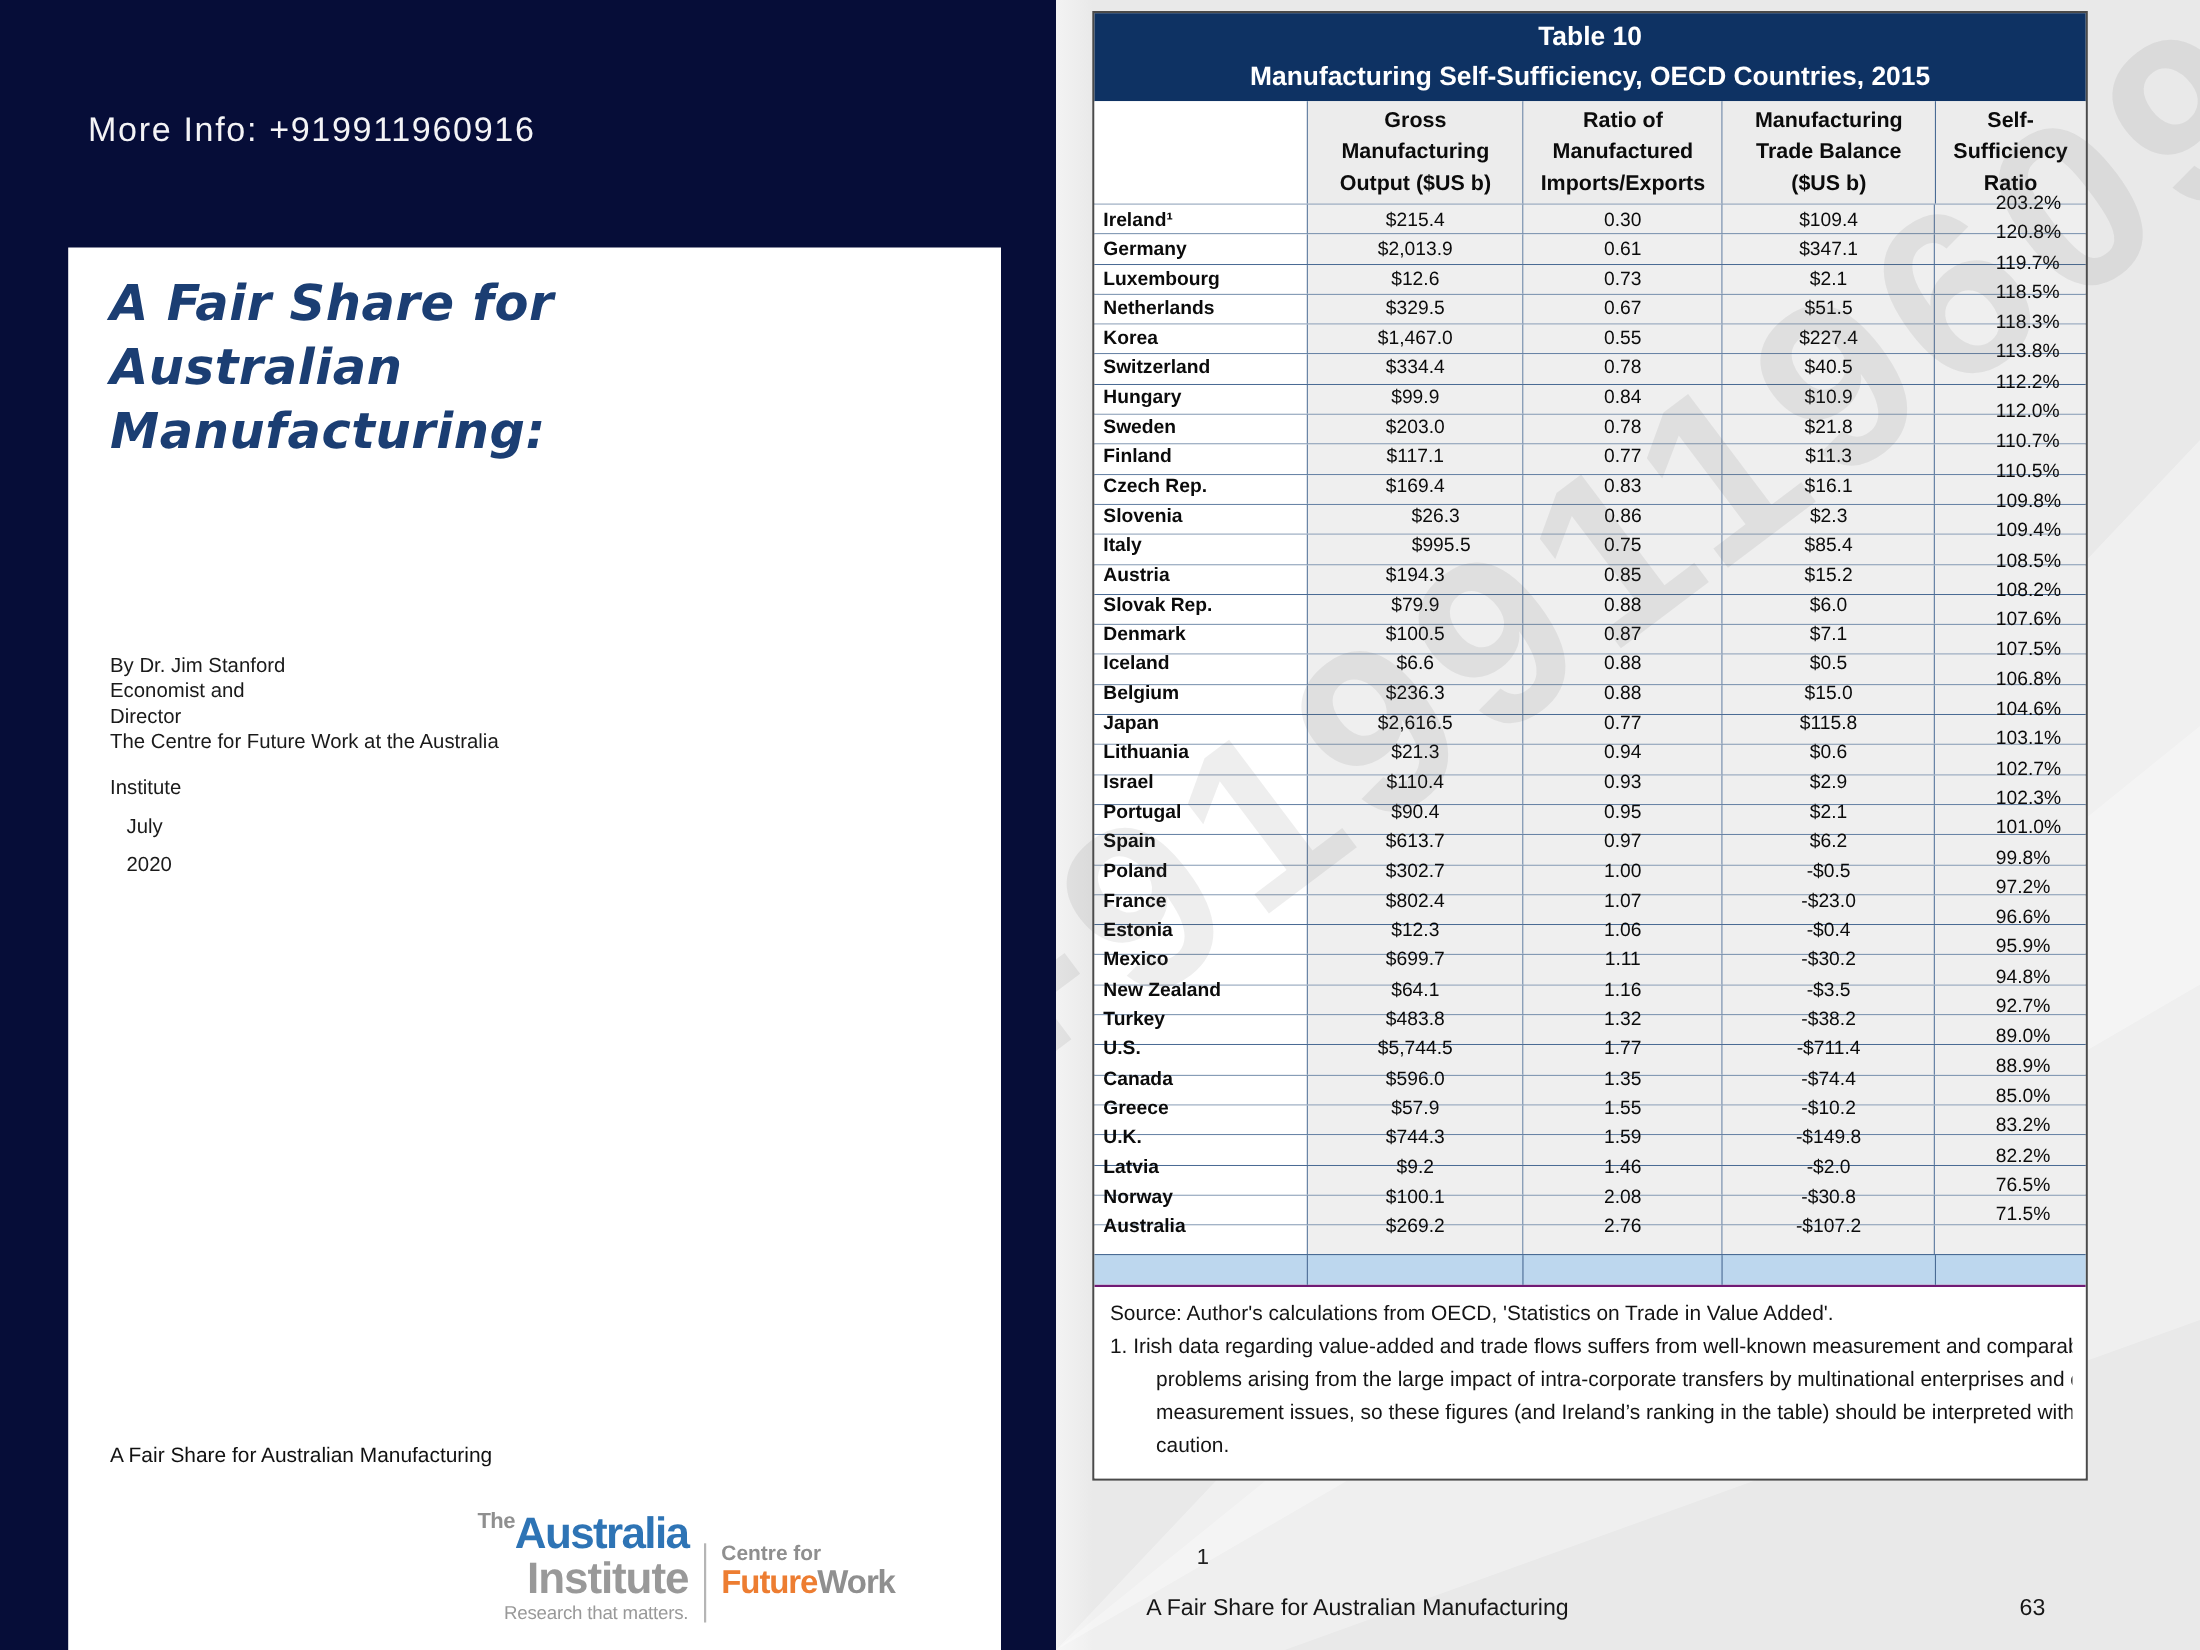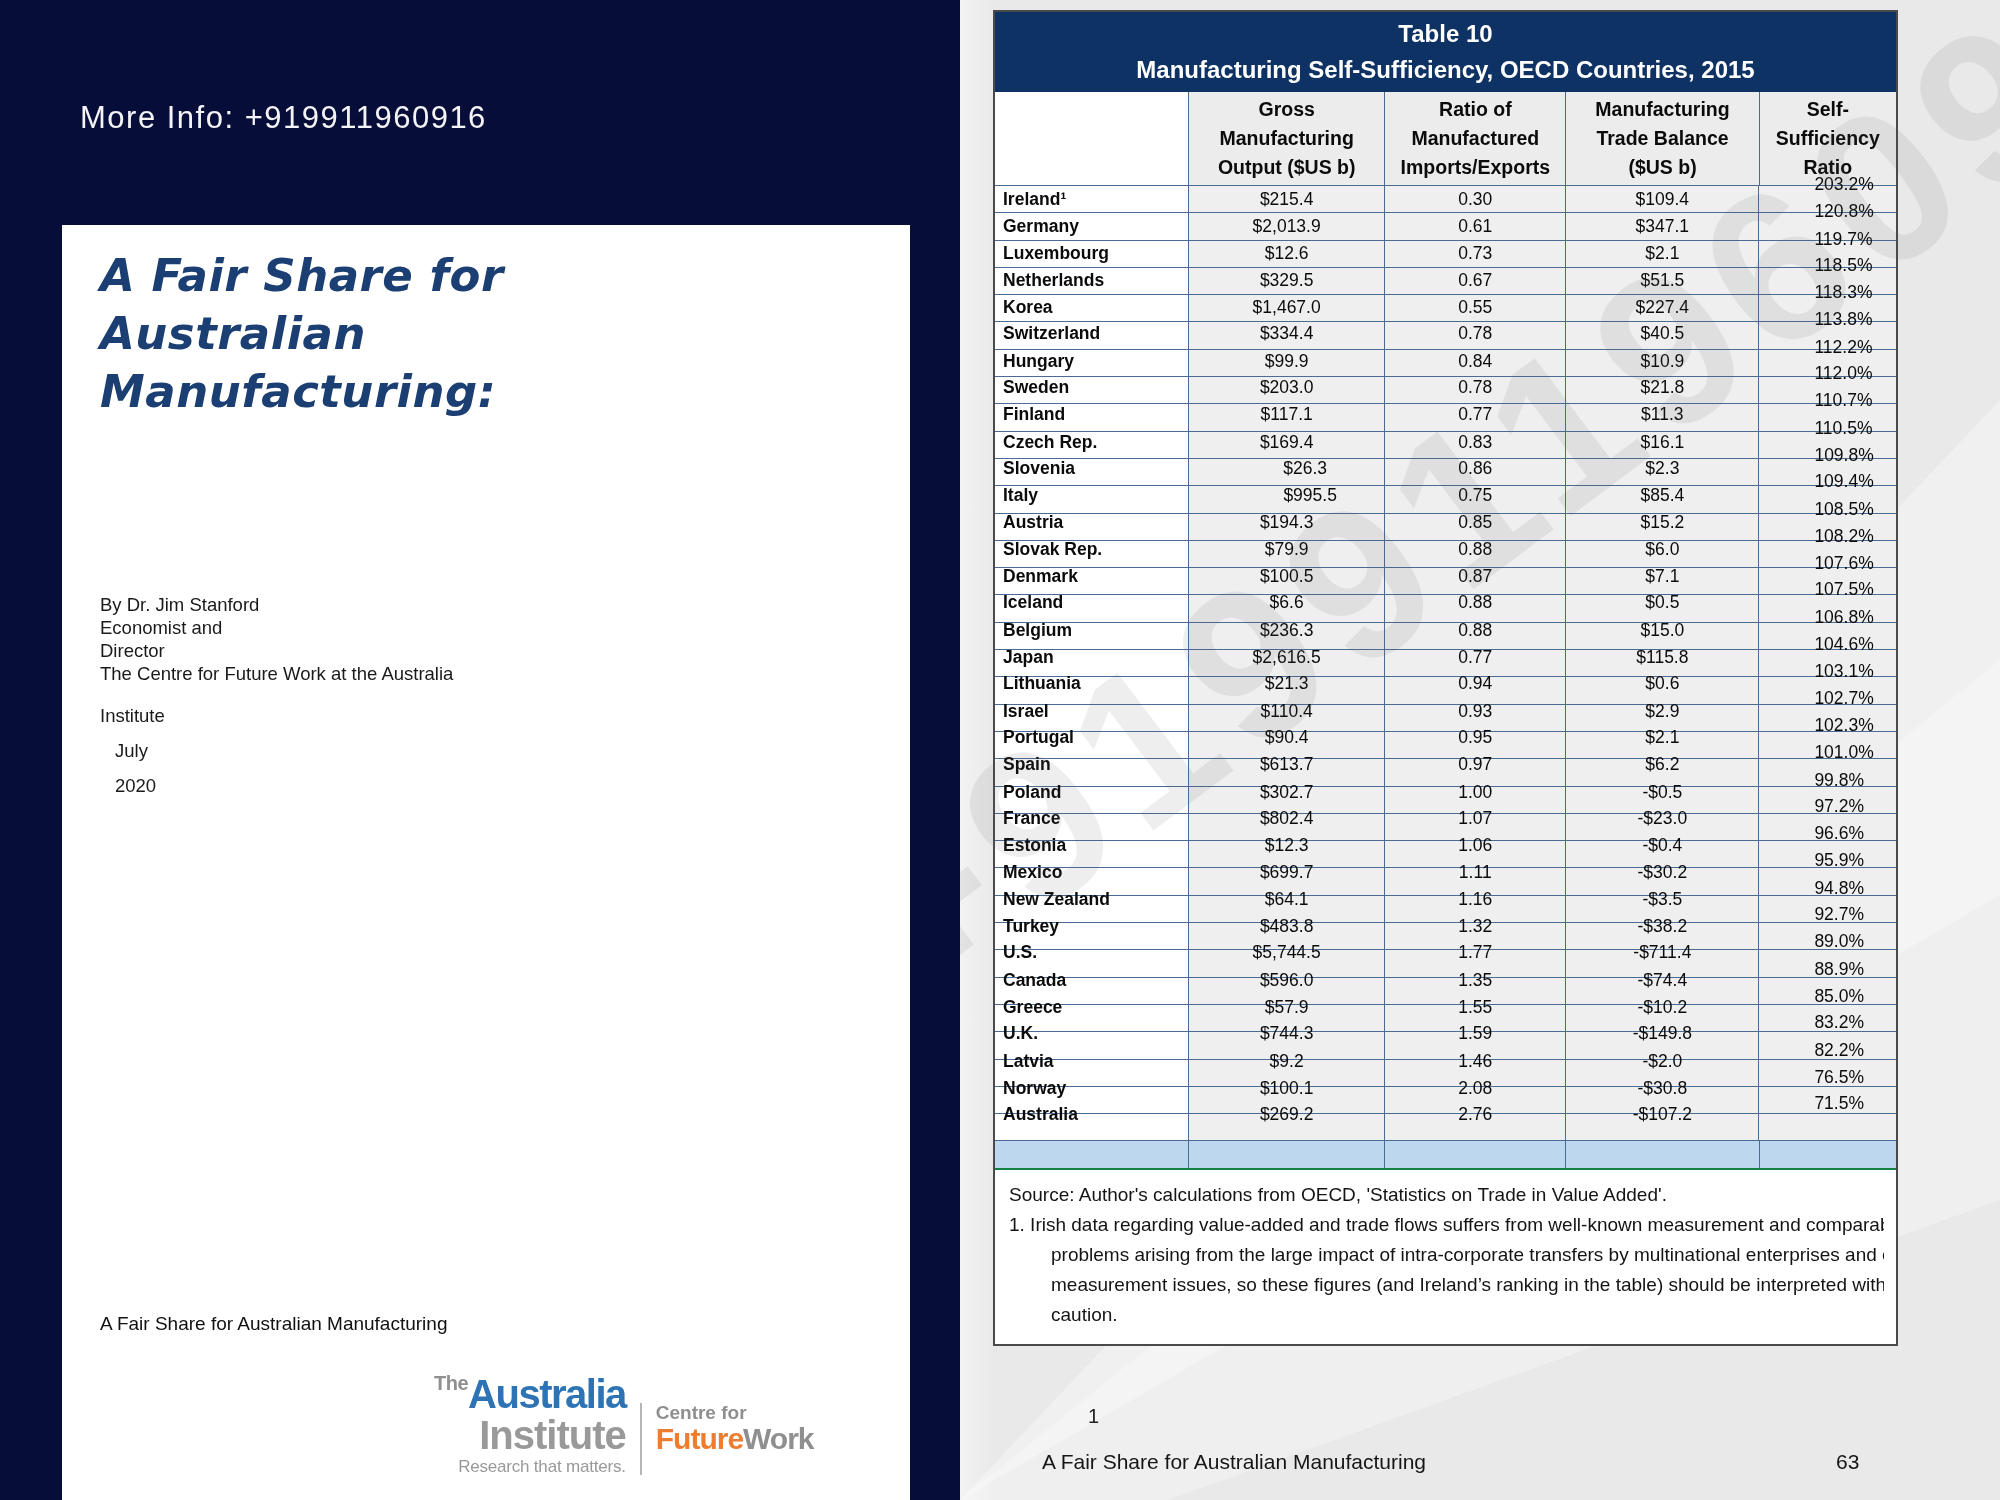--- a/index.html
+++ b/index.html
@@ -46,21 +46,21 @@
   .trow { display:flex; height:27.3px; border-top:1px solid #4a6b94; }
   .tcell { border-right:1px solid #4a6b94; height:100%; overflow:visible; font-size:17.5px; color:#0b0b0b; line-height:26px; white-space:nowrap; }
   .tcell:last-child { border-right:none; }
   .tcell .v { display:block; }
   .c-country { background:#ffffff; text-align:left; padding-left:8px; font-weight:bold; }
   .c-num { background:#efefef; text-align:center; }
   .c-ss { background:#efefef; padding-left:55px; }
   .trow-highlight { background:#bdd7ee; }
   .trow-highlight .tcell { background:transparent; }
 
-  .t-notes { border-top:2px solid #15803d; background:#ffffff; padding:10px 12px 14px 14px; font-size:19px; line-height:30px; color:#141414; }
+  .t-notes { border-top:2px solid #701a75; background:#ffffff; padding:10px 12px 14px 14px; font-size:19px; line-height:30px; color:#141414; }
   .note-line { white-space:nowrap; overflow:hidden; }
   .note-indent { padding-left:42px; }
 
   .fn-number { position:absolute; left:128px; top:1405px; font-size:20px; color:#222; }
   .doc-footer-title { position:absolute; left:82px; top:1450px; font-size:21px; color:#161616; }
   .page-number { position:absolute; left:876px; top:1450px; font-size:21px; color:#161616; }
 
   .wm { position:absolute; left:-80px; top:820px; width:1600px; transform:rotate(-37deg); transform-origin:left center; font-size:215px; font-weight:bold; color:rgba(85,85,85,0.10); letter-spacing:14px; white-space:nowrap; pointer-events:none; }
 </style>
 </head>

